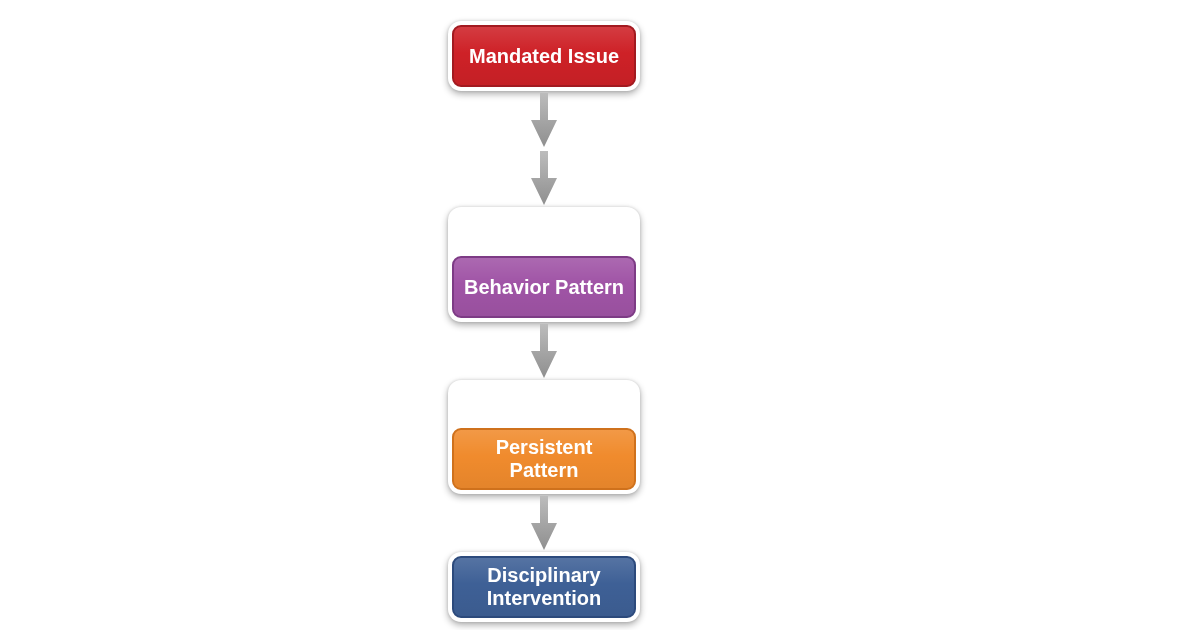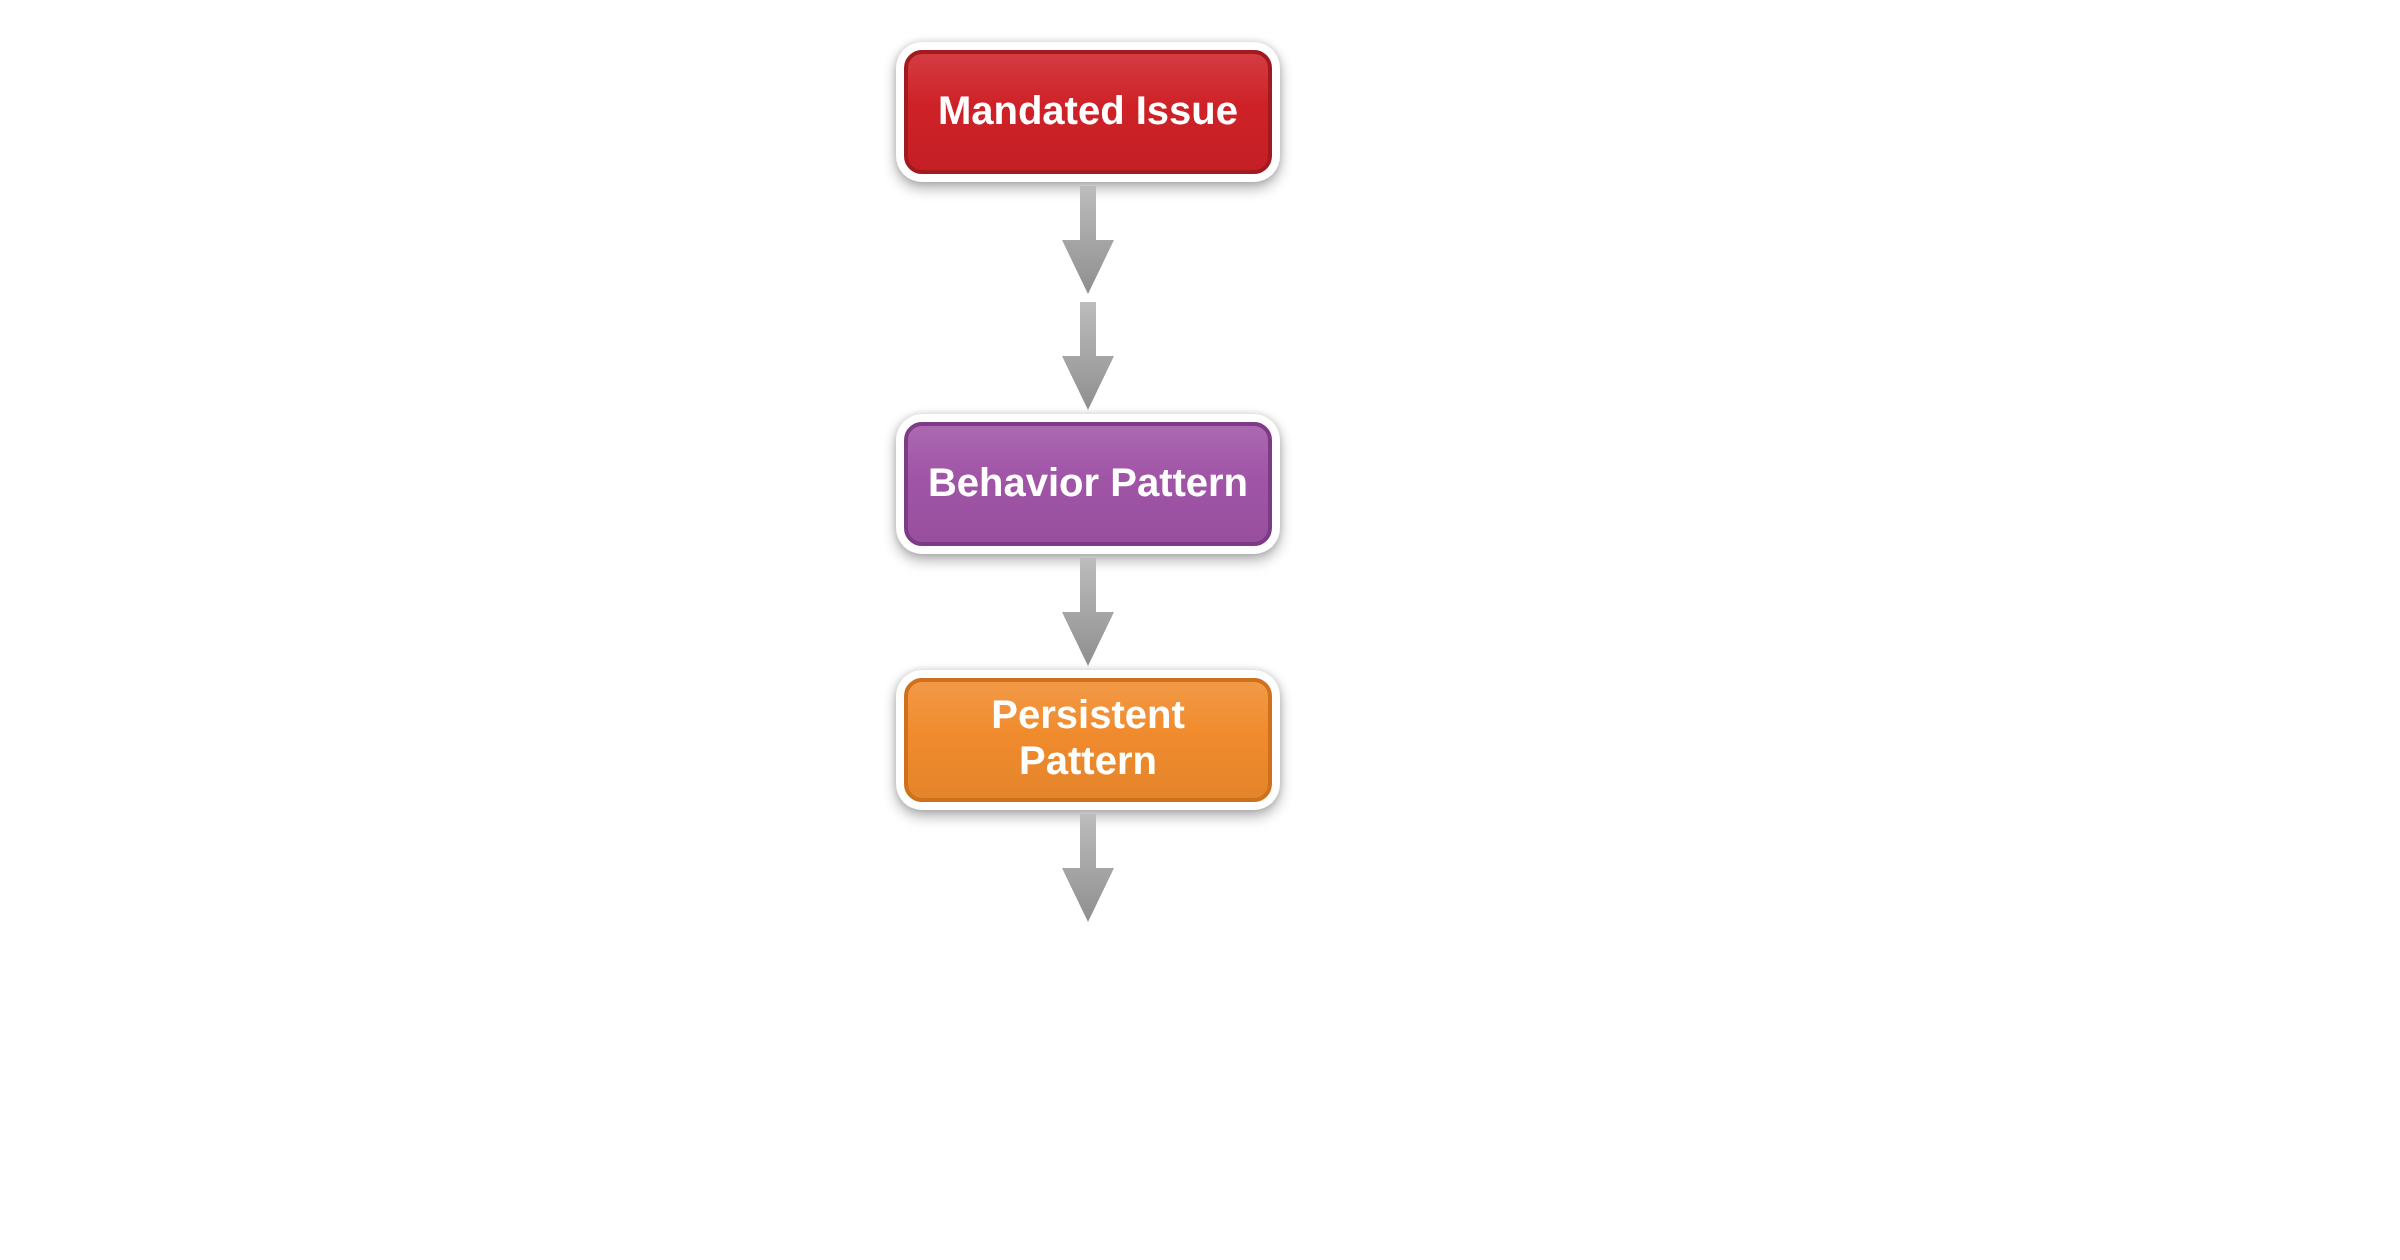--- a/index.html
+++ b/index.html
@@ -74,29 +74,34 @@
           <span class="node-label" style="color: rgb(255, 255, 255);">Mandated Issue</span>
         </div>
       </div>
       <svg width="30" height="58" viewBox="0 0 30 58" class="arrow">
         <path d="M11 2 h8 v27 h9 L15 56 L2 29 h9 Z" fill="url(#arrow-grad)"></path>
       </svg>
       <svg width="30" height="58" viewBox="0 0 30 58" class="arrow">
         <path d="M11 2 h8 v27 h9 L15 56 L2 29 h9 Z" fill="url(#arrow-grad)"></path>
       </svg>
       <div class="node">
-        <div class="node-fill" style="background-color: rgb(160, 84, 166); border-color: rgb(125, 59, 133);">
+        <div class="node-fill" style="background-color: rgb(160, 84, 166); border-color: rgb(125, 59, 133); margin-top: 45px;">
           <span class="node-label" style="color: rgb(255, 255, 255);">Behavior Pattern</span>
         </div>
       </div>
       <svg width="30" height="58" viewBox="0 0 30 58" class="arrow">
         <path d="M11 2 h8 v27 h9 L15 56 L2 29 h9 Z" fill="url(#arrow-grad)"></path>
       </svg>
       <div class="node">
-        <div class="node-fill" style="background-color: rgb(240, 139, 45); border-color: rgb(207, 113, 28);">
+        <div class="node-fill" style="background-color: rgb(240, 139, 45); border-color: rgb(207, 113, 28); margin-top: 44px;">
           <span class="node-label" style="color: rgb(255, 255, 255);">Persistent Pattern</span>
         </div>
       </div>
       <svg width="30" height="58" viewBox="0 0 30 58" class="arrow">
         <path d="M11 2 h8 v27 h9 L15 56 L2 29 h9 Z" fill="url(#arrow-grad)"></path>
       </svg>
+      <div class="node">
+        <div class="node-fill" style="background-color: rgb(62, 96, 150); border-color: rgb(44, 74, 124);">
+          <span class="node-label" style="color: rgb(255, 255, 255);">Disciplinary Intervention</span>
+        </div>
+      </div>
     </div>
 </div>
 
 </body></html>

